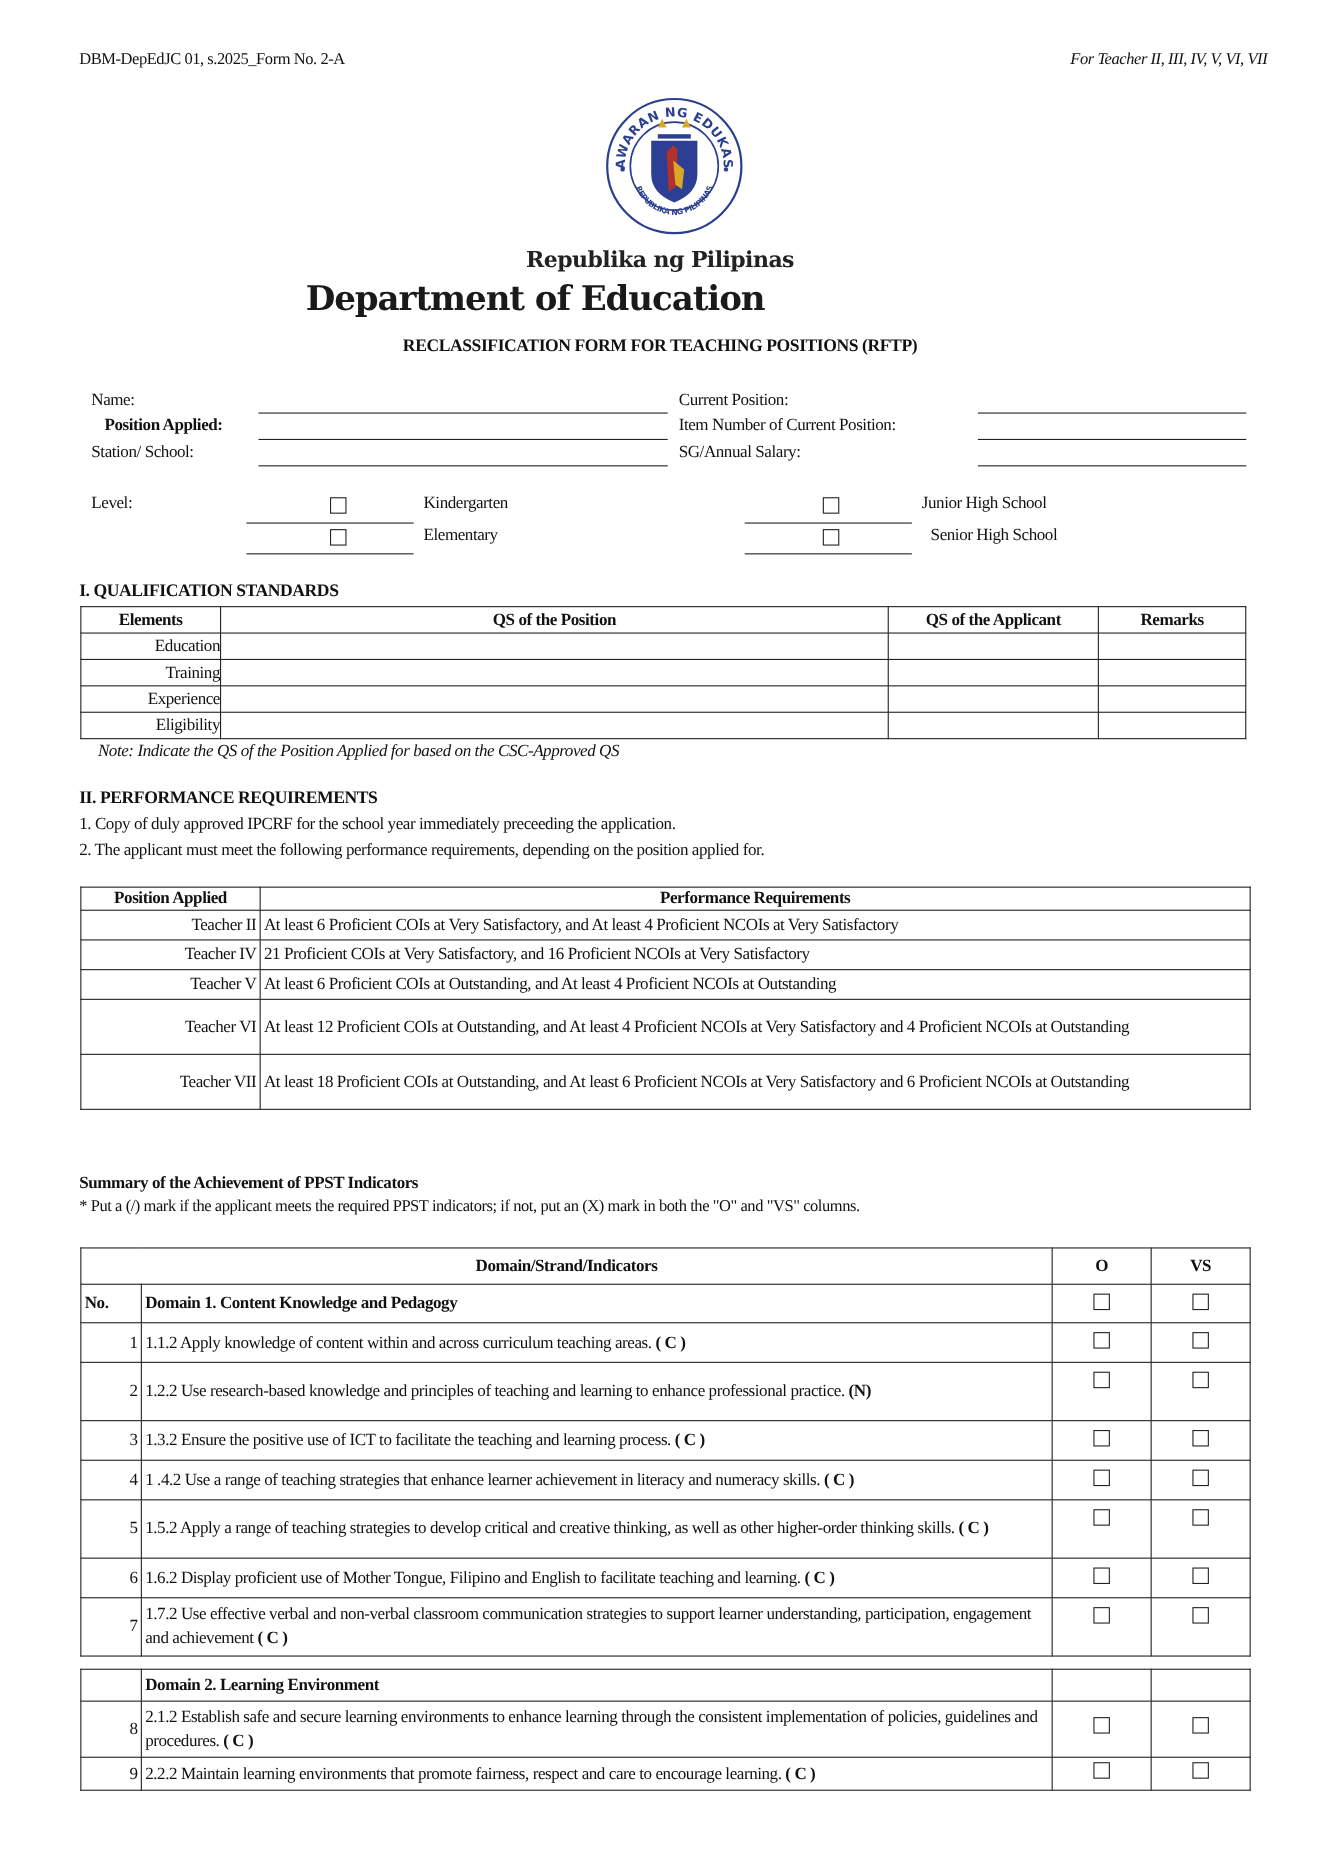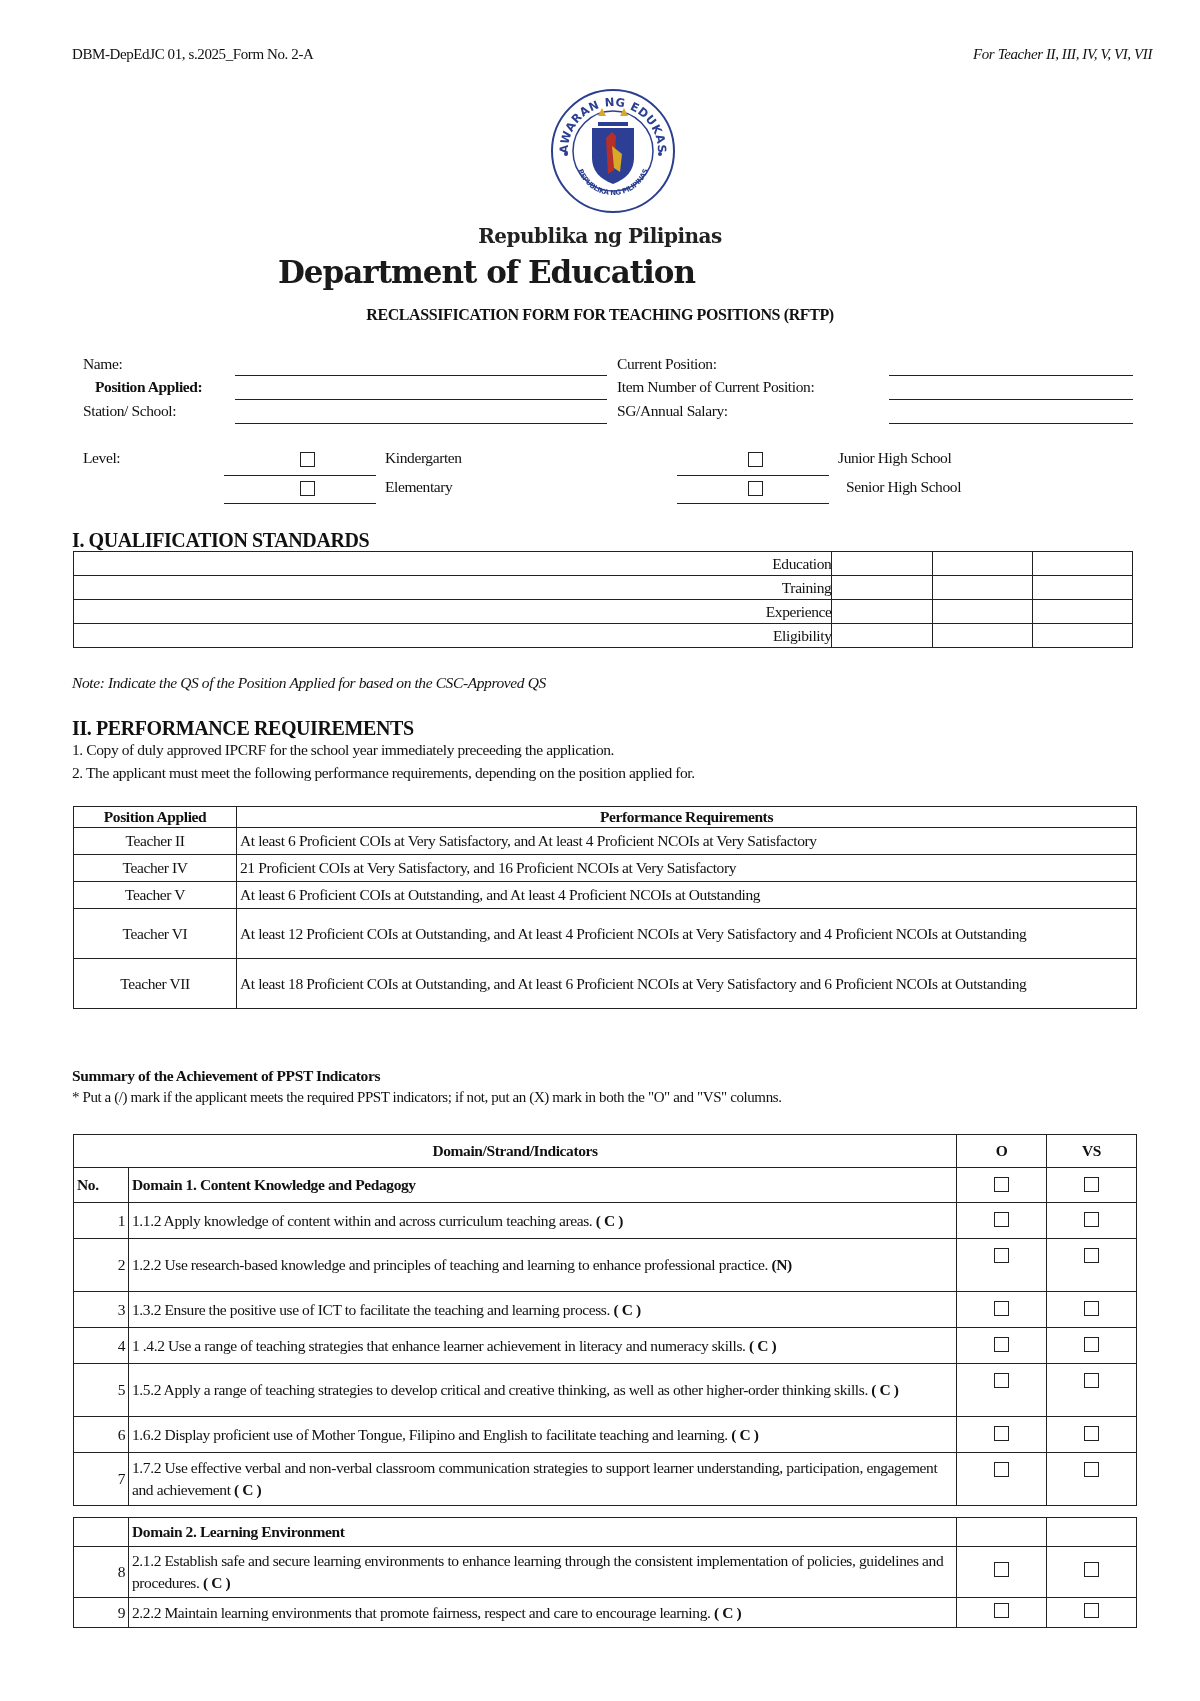--- a/index.html
+++ b/index.html
@@ -14,38 +14,38 @@
   .seal { left: 550px; top: 88px; width: 126px; height: 126px; }
   .republic { left: 0; width: 1200px; top: 224px; text-align: center; font-family: "DejaVu Serif", serif; font-weight: bold; font-size: 20px; letter-spacing: -0.5px; color: #222; }
   .dept { left: 0; width: 973px; top: 254px; text-align: center; font-family: "DejaVu Serif", serif; font-weight: bold; font-size: 31px; letter-spacing: -1px; color: #1a1a1a; }
   .form-title { left: 0; width: 1200px; top: 306px; text-align: center; font-weight: bold; font-size: 16px; }
 
   .lbl { font-size: 15.5px; }
   .uline { border-bottom: 1.5px solid #222; height: 1px; }
 
   .chk { width: 15px; height: 15px; border: 1.3px solid #222; display: inline-block; background: #fff; }
 
-  .sec-title { font-weight: bold; font-size: 20px; }
+  .sec-title { font-weight: bold; font-size: 16px; }
 
   table { border-collapse: collapse; }
   td, th { border: 1.5px solid #222; font-weight: normal; }
 
   .qs-table { left: 73px; top: 551px; width: 1060px; font-size: 15.5px; }
   .qs-table th { font-weight: bold; text-align: center; height: 24px; }
   .qs-table td { height: 24px; padding-left: 9px; text-align: right; }
 
-  .note { left: 72px; top: 674px; font-style: italic; font-size: 15.5px; }
+  .note { left: 89px; top: 674px; font-style: italic; font-size: 15.5px; }
 
   .perf-title { left: 72px; top: 717px; }
   .perf-item { left: 72px; font-size: 15.5px; }
 
   .pr-table { left: 73px; top: 806px; width: 1064px; font-size: 15.5px; }
   .pr-table th { font-weight: bold; text-align: center; height: 21px; }
   .pr-table td { height: 27px; padding: 1px 3px; line-height: 22px; }
-  .pr-table td.pos { text-align: center; width: 163px; }
+  .pr-table td.pos { text-align: right; width: 163px; }
 
   .sum-title { left: 72px; top: 1067px; font-weight: bold; font-size: 15.5px; }
   .sum-note { left: 72px; top: 1089px; font-size: 15px; }
 
   .ind-table { left: 73px; width: 1064px; font-size: 15.5px; }
   .ind-table th { font-weight: bold; text-align: center; height: 33px; }
   .ind-table td { padding: 2px 3px; line-height: 22px; vertical-align: middle; }
   .ind-table td.no { width: 55px; text-align: right; padding-right: 3px; }
   .ind-table td.box { width: 90px; text-align: center; vertical-align: top; padding-top: 8px; }
   .ind-table td.dom { font-weight: bold; }
@@ -119,20 +119,26 @@
 <div class="abs uline" style="left:677px; top:475px; width:152px;"></div>
 
 <span class="abs chk" style="left:748px; top:481px;"></span>
 <div class="abs lbl" style="left:846px; top:478px;">Senior High School</div>
 <div class="abs uline" style="left:677px; top:503px; width:152px;"></div>
 
 <div class="abs sec-title" style="left:72px; top:529px;">I. QUALIFICATION STANDARDS</div>
 
 <table class="abs qs-table">
   <tbody>
+      <tr>
+    <th style="width:127px;">Elements</th>
+    <th style="width:607px;">QS of the Position</th>
+    <th style="width:191px;">QS of the Applicant</th>
+    <th>Remarks</th>
+  </tr>
   <tr>
     <td>Education</td>
     <td></td>
     <td></td>
     <td></td>
   </tr>
   <tr>
     <td>Training</td>
     <td></td>
     <td></td>

